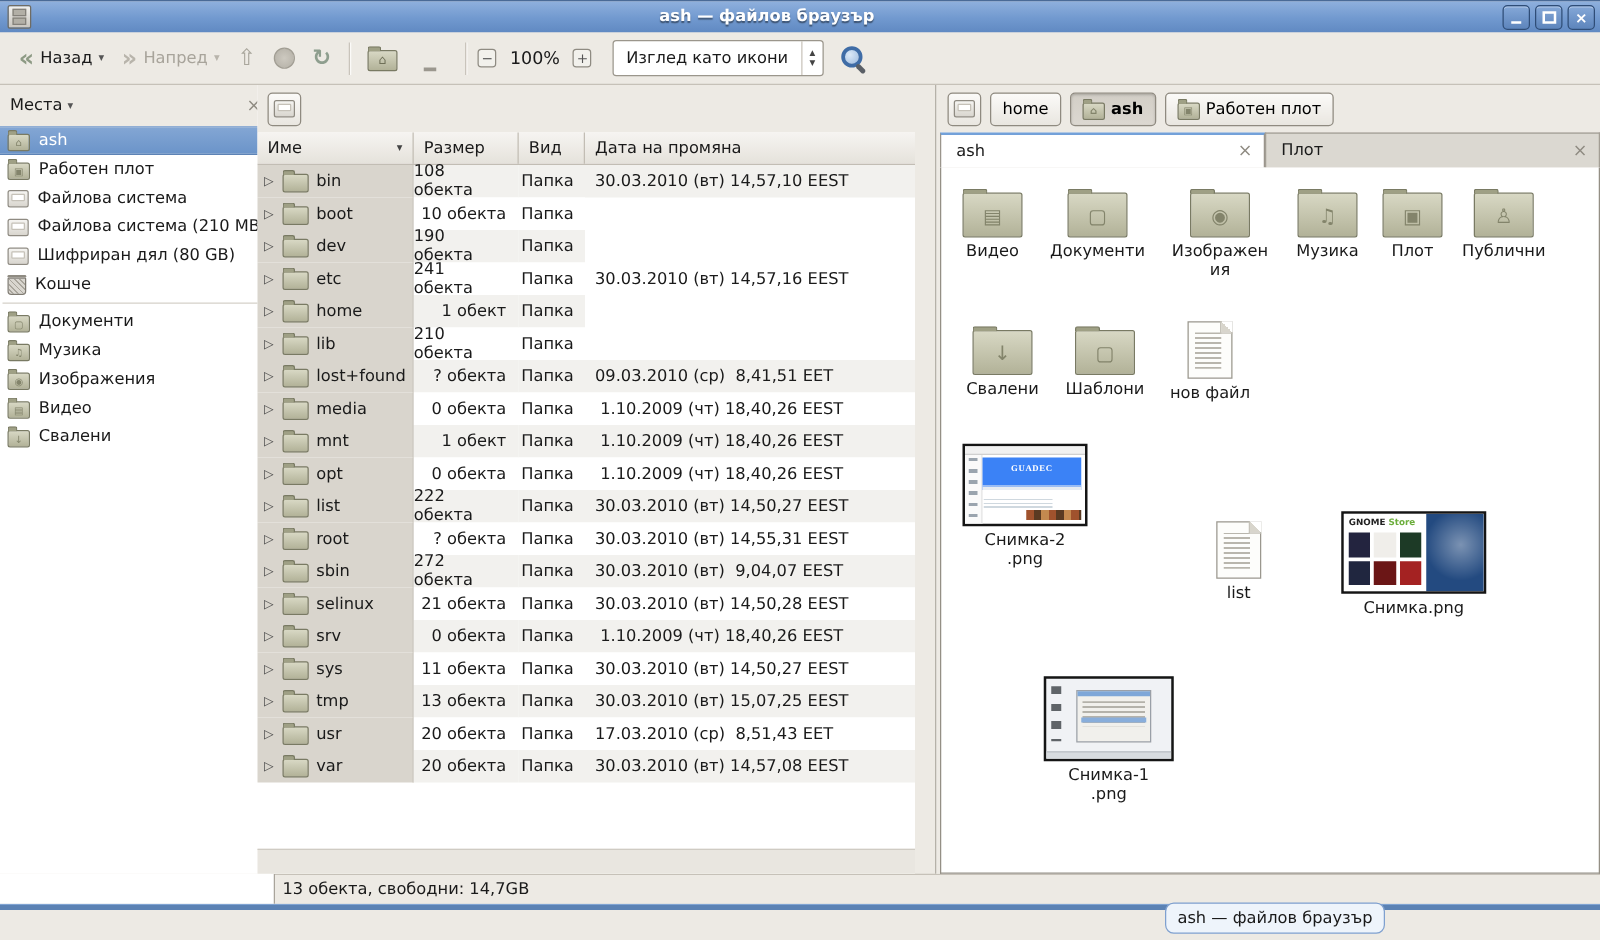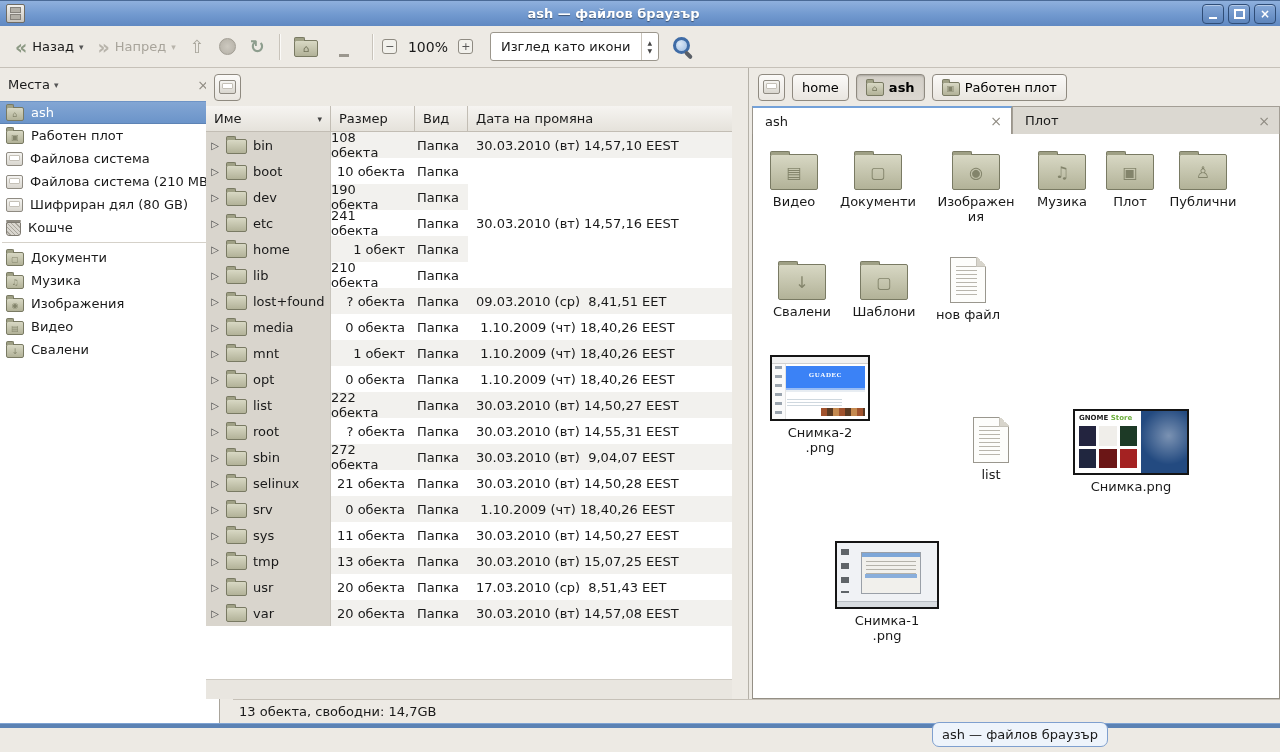--- a/index.html
+++ b/index.html
@@ -194,21 +194,21 @@
   .d-lines{position:absolute;left:4px;right:4px;top:8px;height:20px;
     background:repeating-linear-gradient(180deg,#b4b2aa 0 1px,transparent 1px 4px);}
   .d-sel{position:absolute;left:3px;right:3px;top:21px;height:4px;background:#89aedb;}
   .d-task{position:absolute;left:0;right:0;bottom:0;height:5px;background:#d8dce0;
     border-top:1px solid #b9bec4;}
 
   
   .statusbar{height:24px;display:flex;}
   .status-left{width:220px;background:#fff;border-right:1px solid #a9a49b;box-sizing:border-box;}
   .status-main{flex:1;background:#edeae4;border-top:1px solid #c6c1b8;display:flex;
-    align-items:center;padding-left:6px;box-sizing:border-box;margin-left:13px;}
+    align-items:center;padding-left:6px;box-sizing:border-box;}
   .panel-strip{height:5px;background:#5b82b4;border-top:1px solid #7fa3d2;box-sizing:border-box;}
   .task-btn{position:absolute;left:932px;top:722px;width:176px;height:25px;background:#eef4fb;
     border:1px solid #7fa0cf;border-radius:7px;display:flex;align-items:center;justify-content:center;
     box-sizing:border-box;z-index:6;}
 </style>
 </head>
 <body>
 
 <div class="window">
 

